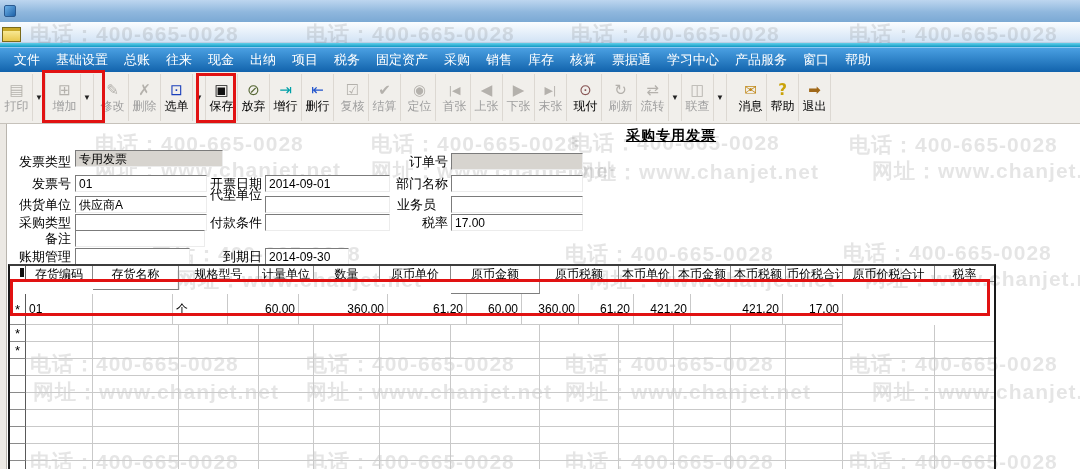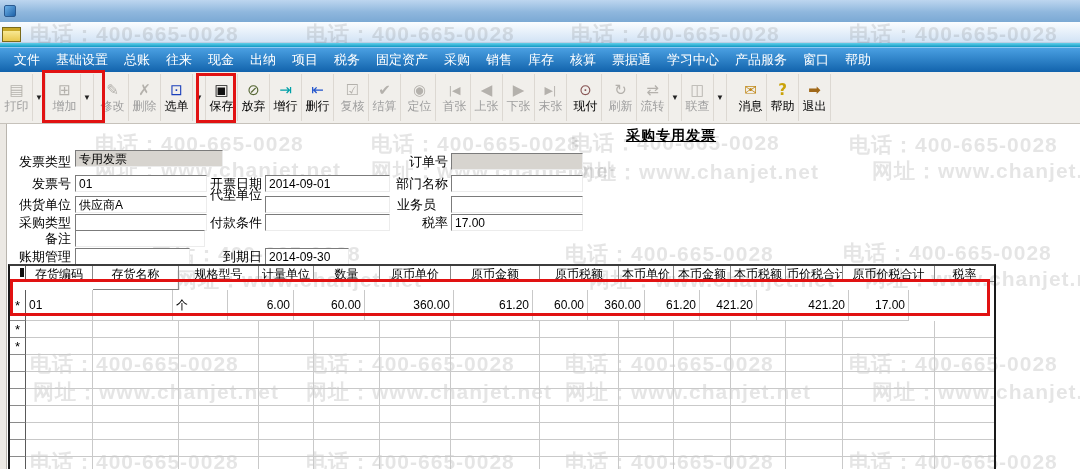--- a/index.html
+++ b/index.html
@@ -281,35 +281,34 @@
     </div>
   <div class="grid" id="grid">
       <div class="grow ghead">
         <div class="gsel" style="height: 16px;"></div>
         <div class="gcell" style="width: 67px; text-align: center; height: 16px; line-height: 16px;">存货编码</div>
         <div class="gcell" style="width: 86px; text-align: center; height: 24px; line-height: 16px;">存货名称</div>
         <div class="gcell" style="width: 80px; text-align: center; height: 16px; line-height: 16px;">规格型号</div>
         <div class="gcell" style="width: 55px; text-align: center; height: 16px; line-height: 16px;">计量单位</div>
         <div class="gcell" style="width: 66px; text-align: center; height: 16px; line-height: 16px;">数量</div>
         <div class="gcell" style="width: 71px; text-align: center; height: 16px; line-height: 16px;">原币单价</div>
-        <div class="gcell" style="width: 89px; text-align: center; height: 16px; line-height: 16px;">原币金额</div>
+        <div class="gcell" style="width: 89px; text-align: center; height: 28px; line-height: 16px;">原币金额</div>
         <div class="gcell" style="width: 79px; text-align: center; height: 16px; line-height: 16px;">原币税额</div>
         <div class="gcell" style="width: 55px; text-align: center; height: 16px; line-height: 16px;">本币单价</div>
         <div class="gcell" style="width: 57px; text-align: center; height: 16px; line-height: 16px;">本币金额</div>
         <div class="gcell" style="width: 55px; text-align: center; height: 16px; line-height: 16px;">本币税额</div>
         <div class="gcell" style="width: 57px; text-align: center; height: 16px; line-height: 16px;">币价税合计</div>
         <div class="gcell" style="width: 92px; text-align: center; height: 16px; line-height: 16px;">原币价税合计</div>
         <div class="gcell" style="width: 60px; text-align: center; height: 16px; line-height: 16px;">税率</div>
       </div>
       <div class="grow">
         <div class="gsel" style="height: 31px; line-height: 31px;">*</div>
         <div class="gcell" style="width: 67px; text-align: left; height: 31px; line-height: 31px;">01</div>
         <div class="gcell" style="width: 80px; text-align: left; height: 31px; line-height: 31px;"></div>
         <div class="gcell" style="width: 55px; text-align: left; height: 31px; line-height: 31px;">个</div>
-        <div class="gcell" style="width: 66px; text-align: right; height: 31px; line-height: 31px;">6.00</div>
         <div class="gcell" style="width: 71px; text-align: right; height: 31px; line-height: 31px;">60.00</div>
         <div class="gcell" style="width: 89px; text-align: right; height: 31px; line-height: 31px;">360.00</div>
         <div class="gcell" style="width: 79px; text-align: right; height: 31px; line-height: 31px;">61.20</div>
         <div class="gcell" style="width: 55px; text-align: right; height: 31px; line-height: 31px;">60.00</div>
         <div class="gcell" style="width: 57px; text-align: right; height: 31px; line-height: 31px;">360.00</div>
         <div class="gcell" style="width: 55px; text-align: right; height: 31px; line-height: 31px;">61.20</div>
         <div class="gcell" style="width: 57px; text-align: right; height: 31px; line-height: 31px;">421.20</div>
         <div class="gcell" style="width: 92px; text-align: right; height: 31px; line-height: 31px;">421.20</div>
         <div class="gcell" style="width: 60px; text-align: right; height: 31px; line-height: 31px;">17.00</div>
       </div>

